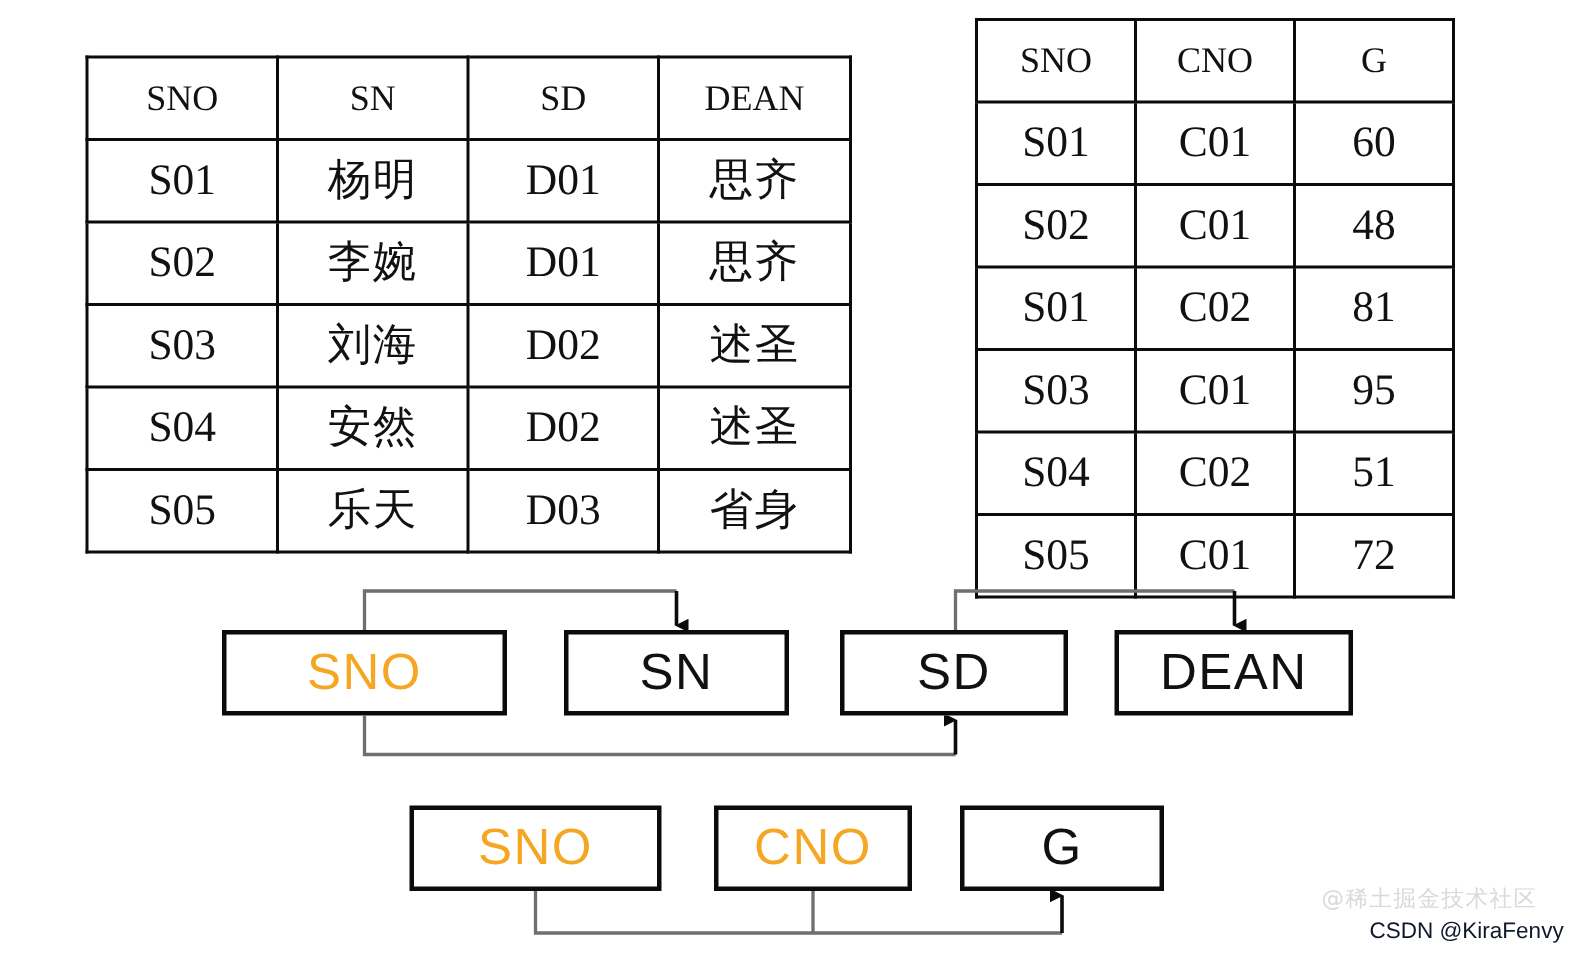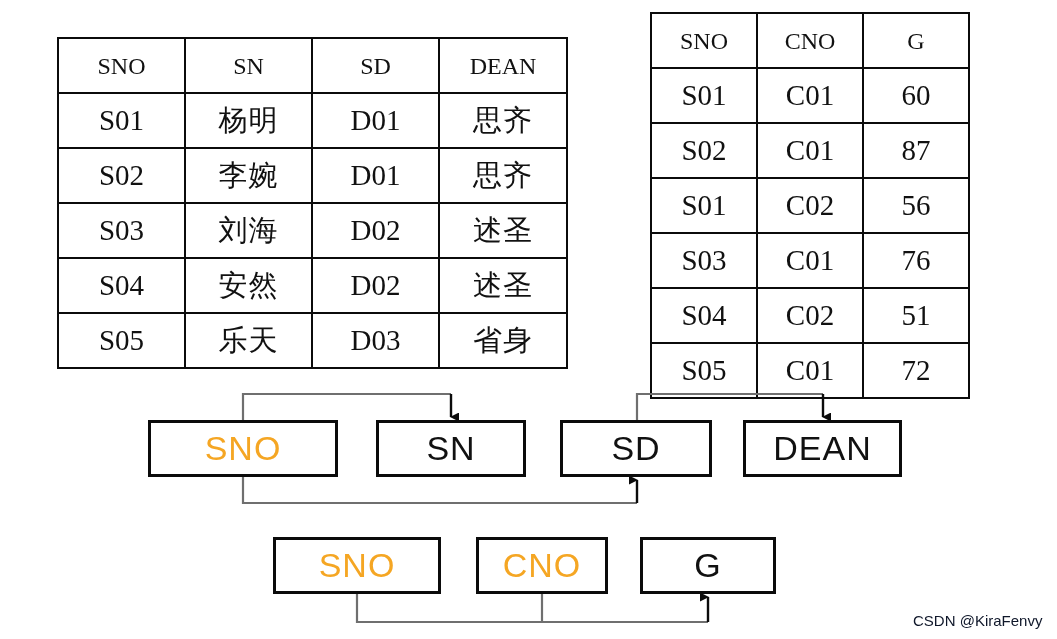--- a/index.html
+++ b/index.html
@@ -139,31 +139,31 @@
         <td class="hdr c2">G</td>
       </tr>
       <tr>
         <td class="c0">S01</td>
         <td class="c1">C01</td>
         <td class="c2">60</td>
       </tr>
       <tr>
         <td class="c0">S02</td>
         <td class="c1">C01</td>
-        <td class="c2">87</td>
+        <td class="c2">48</td>
       </tr>
       <tr>
         <td class="c0">S01</td>
         <td class="c1">C02</td>
-        <td class="c2">56</td>
+        <td class="c2">81</td>
       </tr>
       <tr>
         <td class="c0">S03</td>
         <td class="c1">C01</td>
-        <td class="c2">76</td>
+        <td class="c2">95</td>
       </tr>
       <tr>
         <td class="c0">S04</td>
         <td class="c1">C02</td>
         <td class="c2">51</td>
       </tr>
       <tr>
         <td class="c0">S05</td>
         <td class="c1">C01</td>
         <td class="c2">72</td>
@@ -205,15 +205,16 @@
 
   <div class="attrbox keytext" id="box-sno-r1">SNO</div>
   <div class="attrbox" id="box-sn-r1">SN</div>
   <div class="attrbox" id="box-sd-r1">SD</div>
   <div class="attrbox" id="box-dean-r1">DEAN</div>
 
   <div class="attrbox keytext" id="box-sno-r2">SNO</div>
   <div class="attrbox keytext" id="box-cno-r2">CNO</div>
   <div class="attrbox" id="box-g-r2">G</div>
 
+  <div class="wm" id="wm-juejin">@稀土掘金技术社区</div>
   <div class="wm" id="wm-csdn">CSDN @KiraFenvy</div>
 
 </div>
 
 </body></html>

